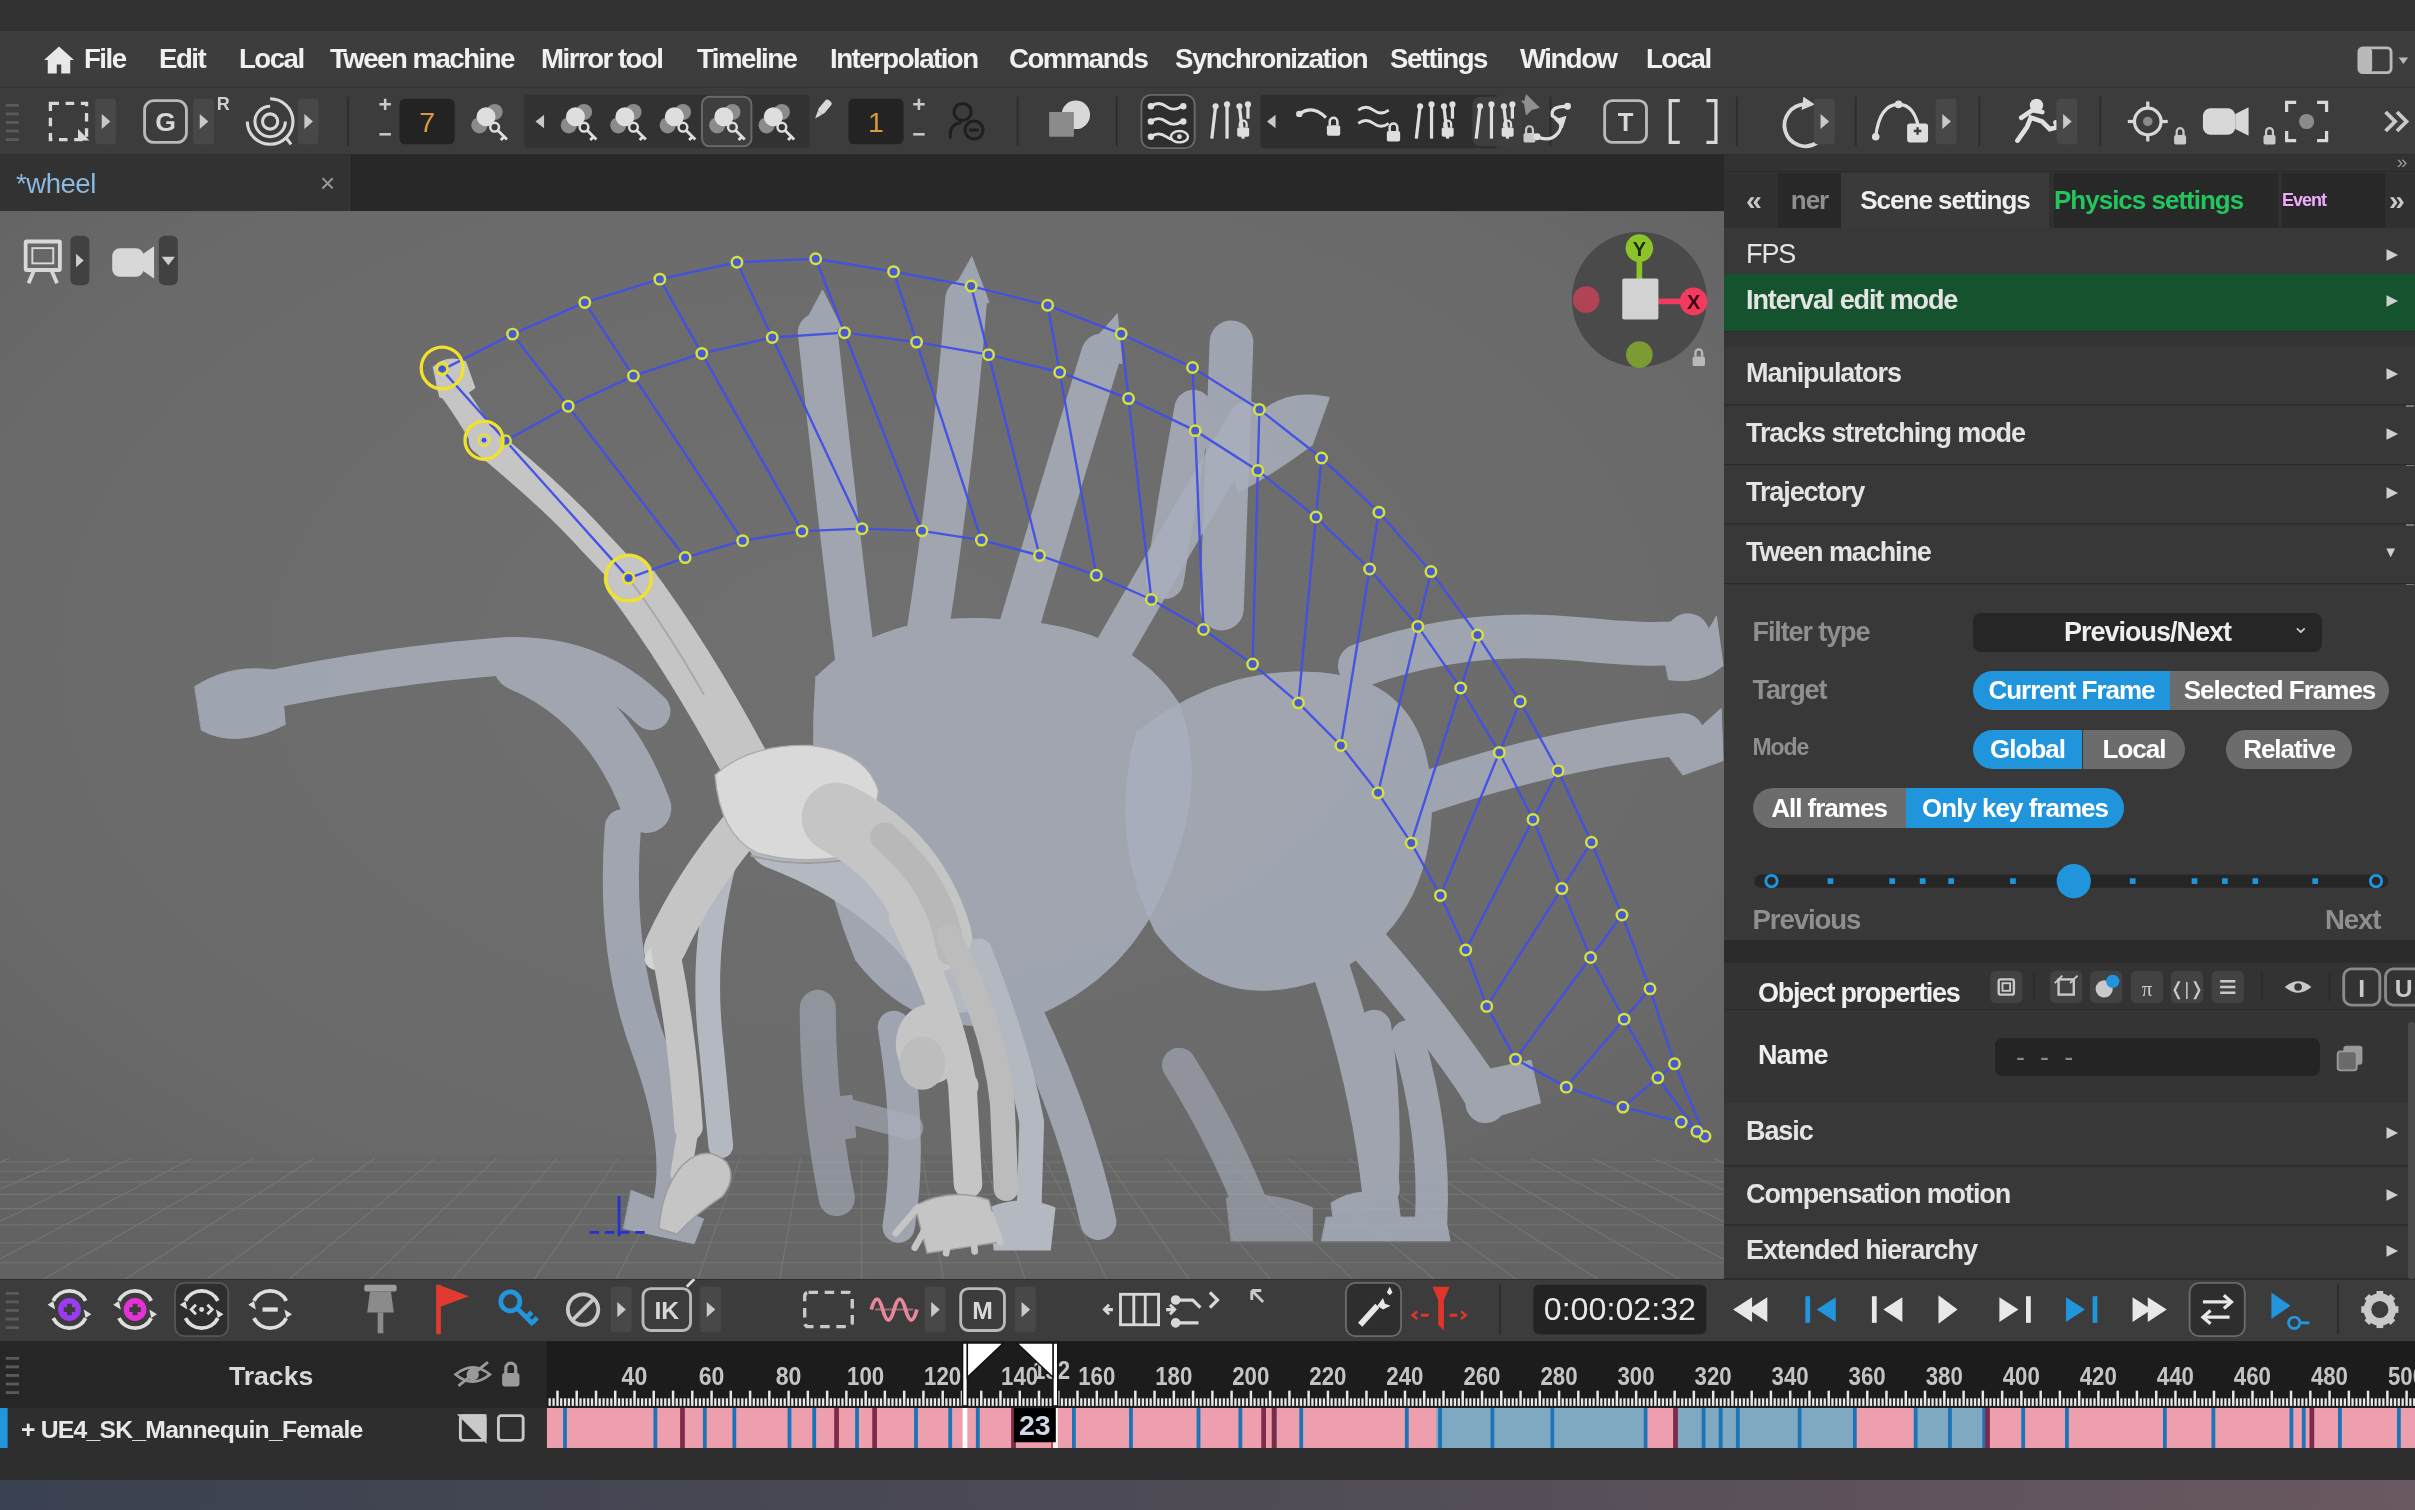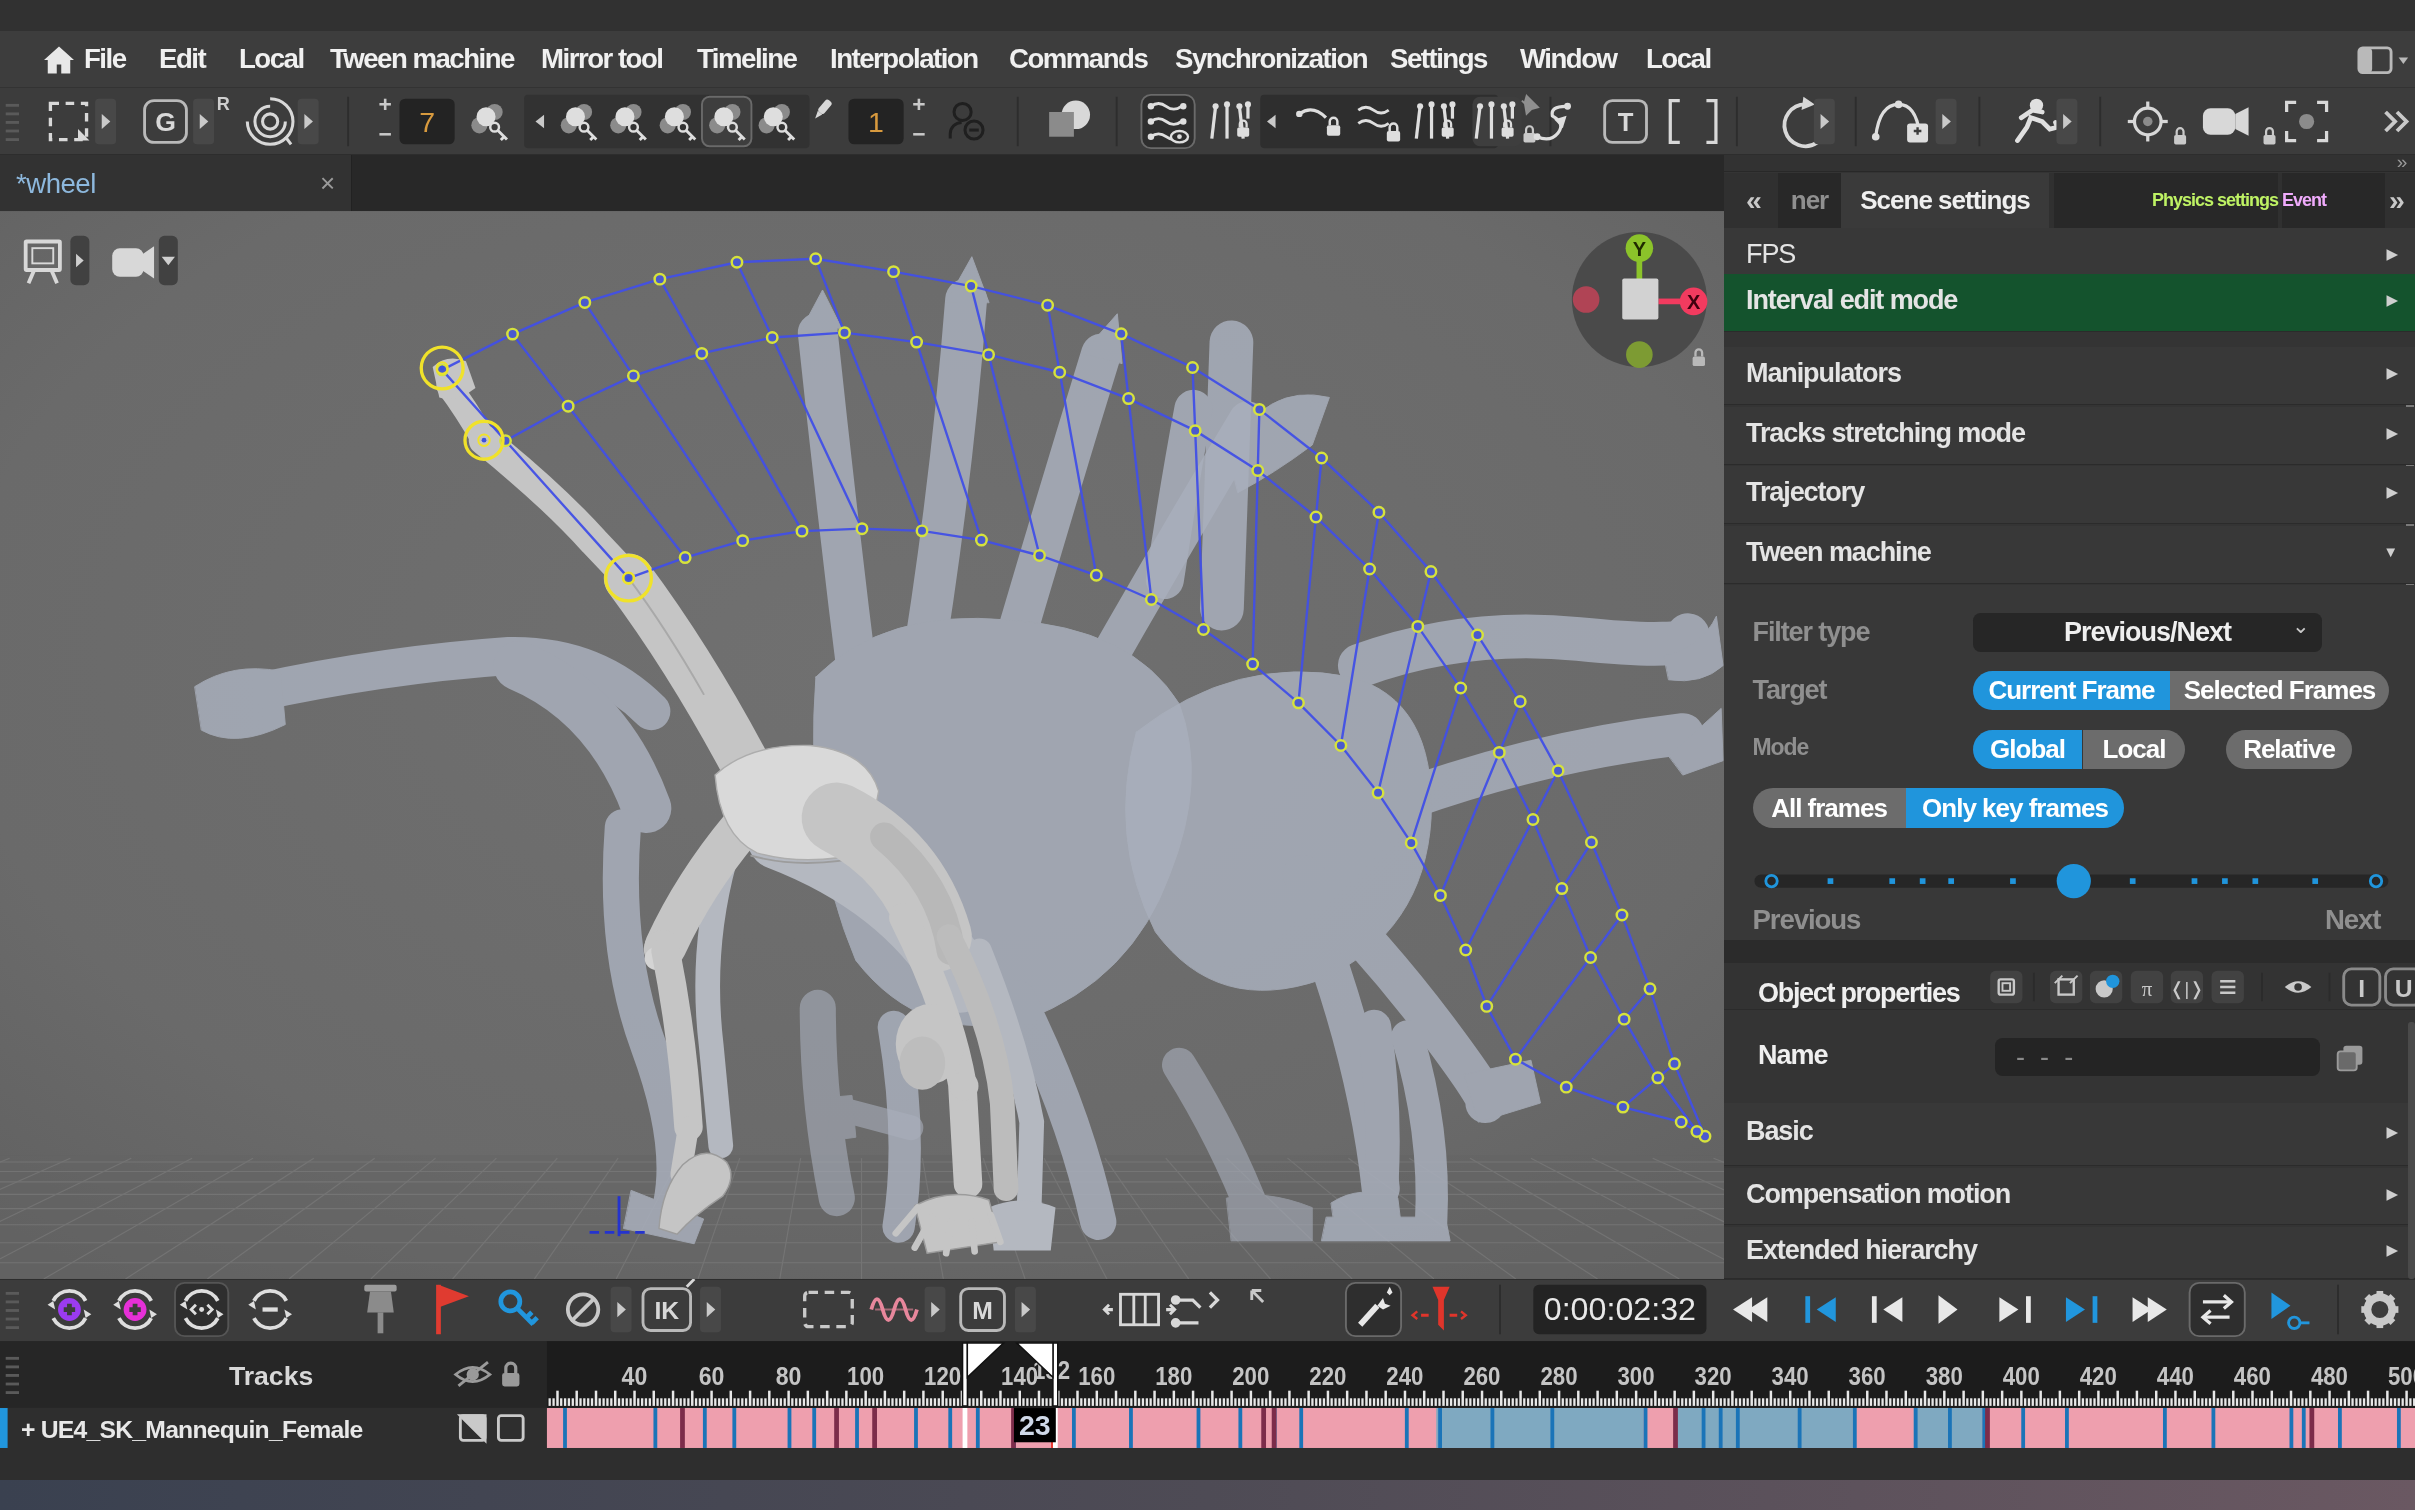--- a/index.html
+++ b/index.html
@@ -498,21 +498,21 @@
       <path d="M170 48 l14 0 l-7 9 Z" fill="#cfcfcf"></path>
 </svg>
 <div style="position:absolute;left:1724px;top:155px;width:691px;height:1124px;background:#343434;overflow:hidden">
       <div style="position:absolute;left:0;top:0;width:100%;height:17px;background:#323232;border-bottom:1px solid #282828">
         <span style="position:absolute;right:7.6px;top:-3.8px;color:#9a9a9a;font-size:19px">»</span>
       </div>
       <div style="position:absolute;left:0;top:18px;width:100%;height:55px;background:#303030">
         <span style="position:absolute;left:22px;top:11.4px;color:#c9c9c9;font-size:28.5px;font-weight:bold">«</span>
         <div style="position:absolute;left:54px;top:0;width:63px;height:55px;background:#282828;color:#8f8f8f;font-size:26px;font-weight:bold;letter-spacing:-1px;line-height:55px;text-align:center">ner</div>
         <div style="position:absolute;left:117px;top:0;width:208px;height:55px;background:#3a3a3a;color:#efefef;font-size:26px;font-weight:bold;letter-spacing:-1px;line-height:55px;text-align:center">Scene settings</div>
-        <div style="position:absolute;left:330px;top:0;width:224px;height:55px;background:#282828;color:#bef264;font-size:18px;font-weight:bold;letter-spacing:-1px;line-height:55px;text-align:right">Physics settings</div>
+        <div style="position:absolute;left:330px;top:0;width:224px;height:55px;background:#282828;color:#22c55e;font-size:26px;font-weight:bold;letter-spacing:-1px;line-height:55px;text-align:left">Physics settings</div>
         <div style="position:absolute;left:558px;top:0;width:103px;height:55px;background:#282828;color:#f0abfc;font-size:18px;font-weight:bold;letter-spacing:-1px;line-height:55px;text-align:left">Event</div>
         <span style="position:absolute;left:665px;top:11.4px;color:#c9c9c9;font-size:28.5px;font-weight:bold">»</span>
       </div>
       <div style="position:absolute;right:1px;top:195px;width:7.6px;height:592px;background:#7a7a7a;border-radius:3.8px"></div>
       <div style="position:absolute;left:0;top:73px;width:100%;height:58px;background:#383838;border-bottom:1.9px solid #2b2b2b">
         <span style="position:absolute;left:22px;top:10.5px;color:#e4e4e4;font-size:27px;font-weight:normal;letter-spacing:-1.1px">FPS</span>
         <span style="position:absolute;right:17px;top:17px;color:#cfcfcf;font-size:15px">▶</span>
       </div>
       <div style="position:absolute;left:0;top:119px;width:100%;height:58px;background:#14532d;border-bottom:1.9px solid #2b2b2b">
         <span style="position:absolute;left:22px;top:10.5px;color:#e4e4e4;font-size:27px;font-weight:bold;letter-spacing:-1.1px">Interval edit mode</span>

